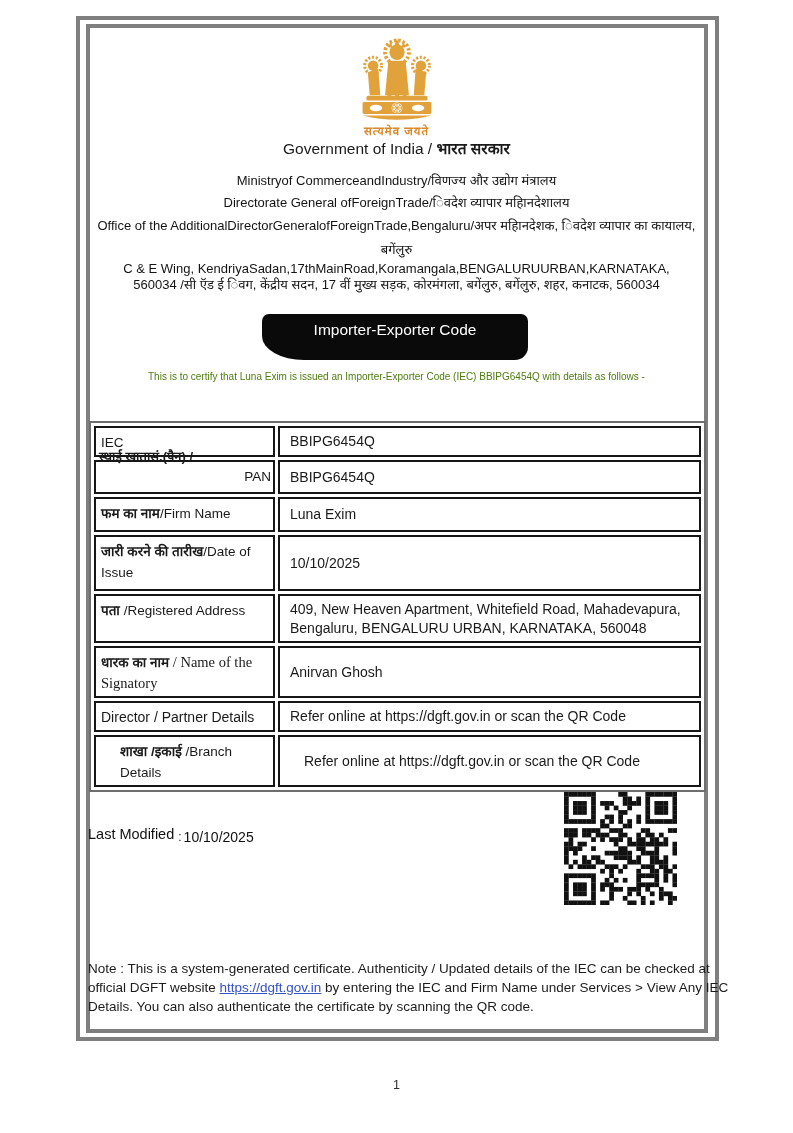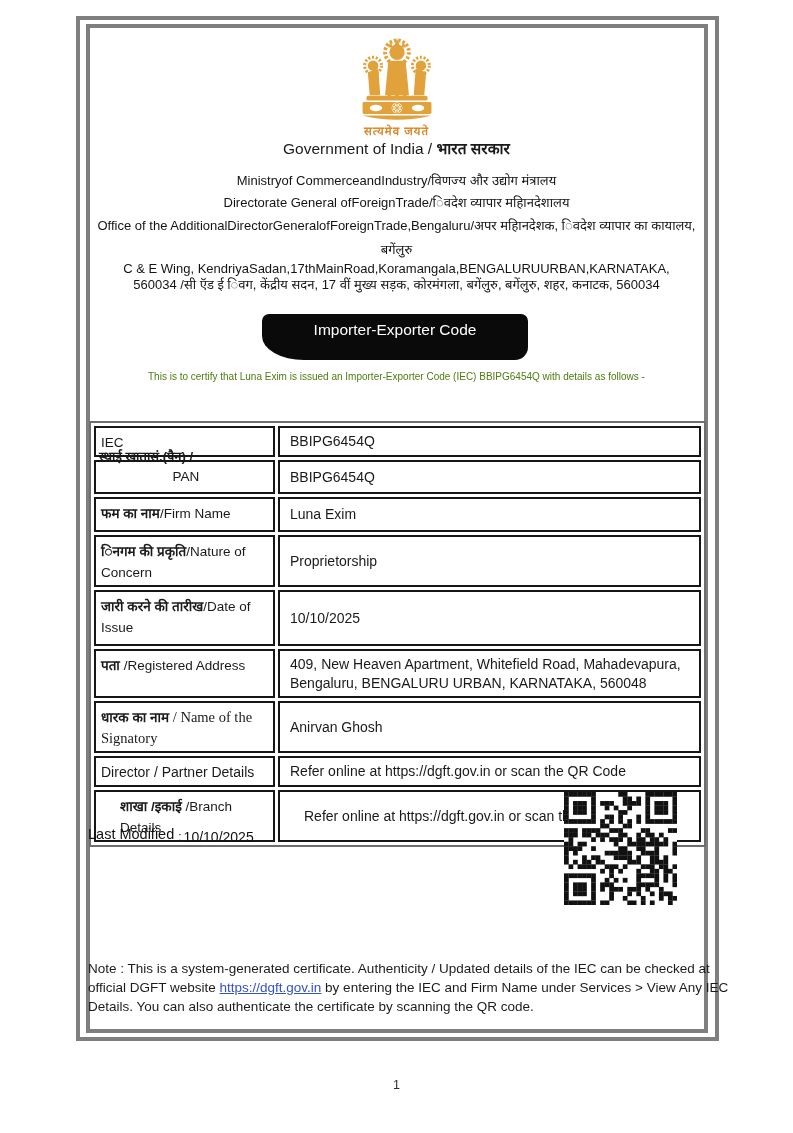--- a/index.html
+++ b/index.html
@@ -33,21 +33,21 @@
                     border-collapse:separate; border-spacing:3px; border:2px solid #6e6e6e; }
   table.iec-table td { border:2px solid #161616; box-sizing:border-box; background:#fff; }
   td.lbl { width:181px; vertical-align:top; padding:4px 2px 2px 5px; font-size:13.5px; line-height:21px; }
   td.val { vertical-align:middle; padding:2px 10px; font-size:14px; line-height:19px; }
   .lbl .hi { font-weight:bold; }
   .r1 td { height:29px; } .r2 td { height:34px; } .r3 td { height:35px;margin-top:16px; }
   .r4 td { height:51px; } .r5 td { height:56px; } .r6 td { height:49px; }
   .r7 td { height:51px; } .r8 td { height:23px;margin-left:20px; } .r9 td { height:33px;padding-left:24px; }
   .lbl-iec { position:relative; }
   .iec-overflow { position:absolute; left:3px; bottom:-12px; font-weight:bold; font-size:13px; white-space:nowrap; z-index:3; }
-  .lbl-pan { text-align:center; padding-left:48px; vertical-align:middle; font-size:15px; }
+  .lbl-pan { text-align:right; padding-left:48px; vertical-align:middle; font-size:15px; }
   .serif-en { font-family:"Liberation Serif","DejaVu Serif",serif; font-size:14.5px; }
   .r8 .lbl { font-size:14px; vertical-align:middle; }
 
   .foot-line { position:absolute; left:88px; font-size:14.5px; color:#111;text-align:right; }
   .foot-lm { top:826px; }
   .foot-fn { top:846px; }
   .foot-colon { font-size:12px; position:relative; top:2px; padding:0 2px 0 4px; }
   .foot-val { position:relative; top:3px; font-size:14px; }
 
   .qr { position:absolute; left:564px; top:792px; width:113px; height:113px; background:#fff; z-index:4; }
@@ -118,24 +118,20 @@
       <td class="lbl lbl-iec"><span>IEC</span><span class="iec-overflow">स्थाई खातासं.(पैन) /</span></td>
       <td class="val">BBIPG6454Q</td>
     </tr>
     <tr class="r2">
       <td class="lbl lbl-pan">PAN</td>
       <td class="val">BBIPG6454Q</td>
     </tr>
     <tr class="r3">
       <td class="lbl"><span class="hi">फम का नाम</span><span class="en">/Firm Name</span></td>
       <td class="val">Luna Exim</td>
-    </tr>
-    <tr class="r4">
-      <td class="lbl"><span class="hi">िनगम की प्रकृति</span><span class="en">/Nature of Concern</span></td>
-      <td class="val">Proprietorship</td>
     </tr>
     <tr class="r5">
       <td class="lbl"><span class="hi">जारी करने की तारीख</span><span class="en">/Date of Issue</span></td>
       <td class="val">10/10/2025</td>
     </tr>
     <tr class="r6">
       <td class="lbl"><span class="hi">पता</span><span class="en"> /Registered Address</span></td>
       <td class="val">409, New Heaven Apartment, Whitefield Road, Mahadevapura, Bengaluru, BENGALURU URBAN, KARNATAKA, 560048</td>
     </tr>
     <tr class="r7">

